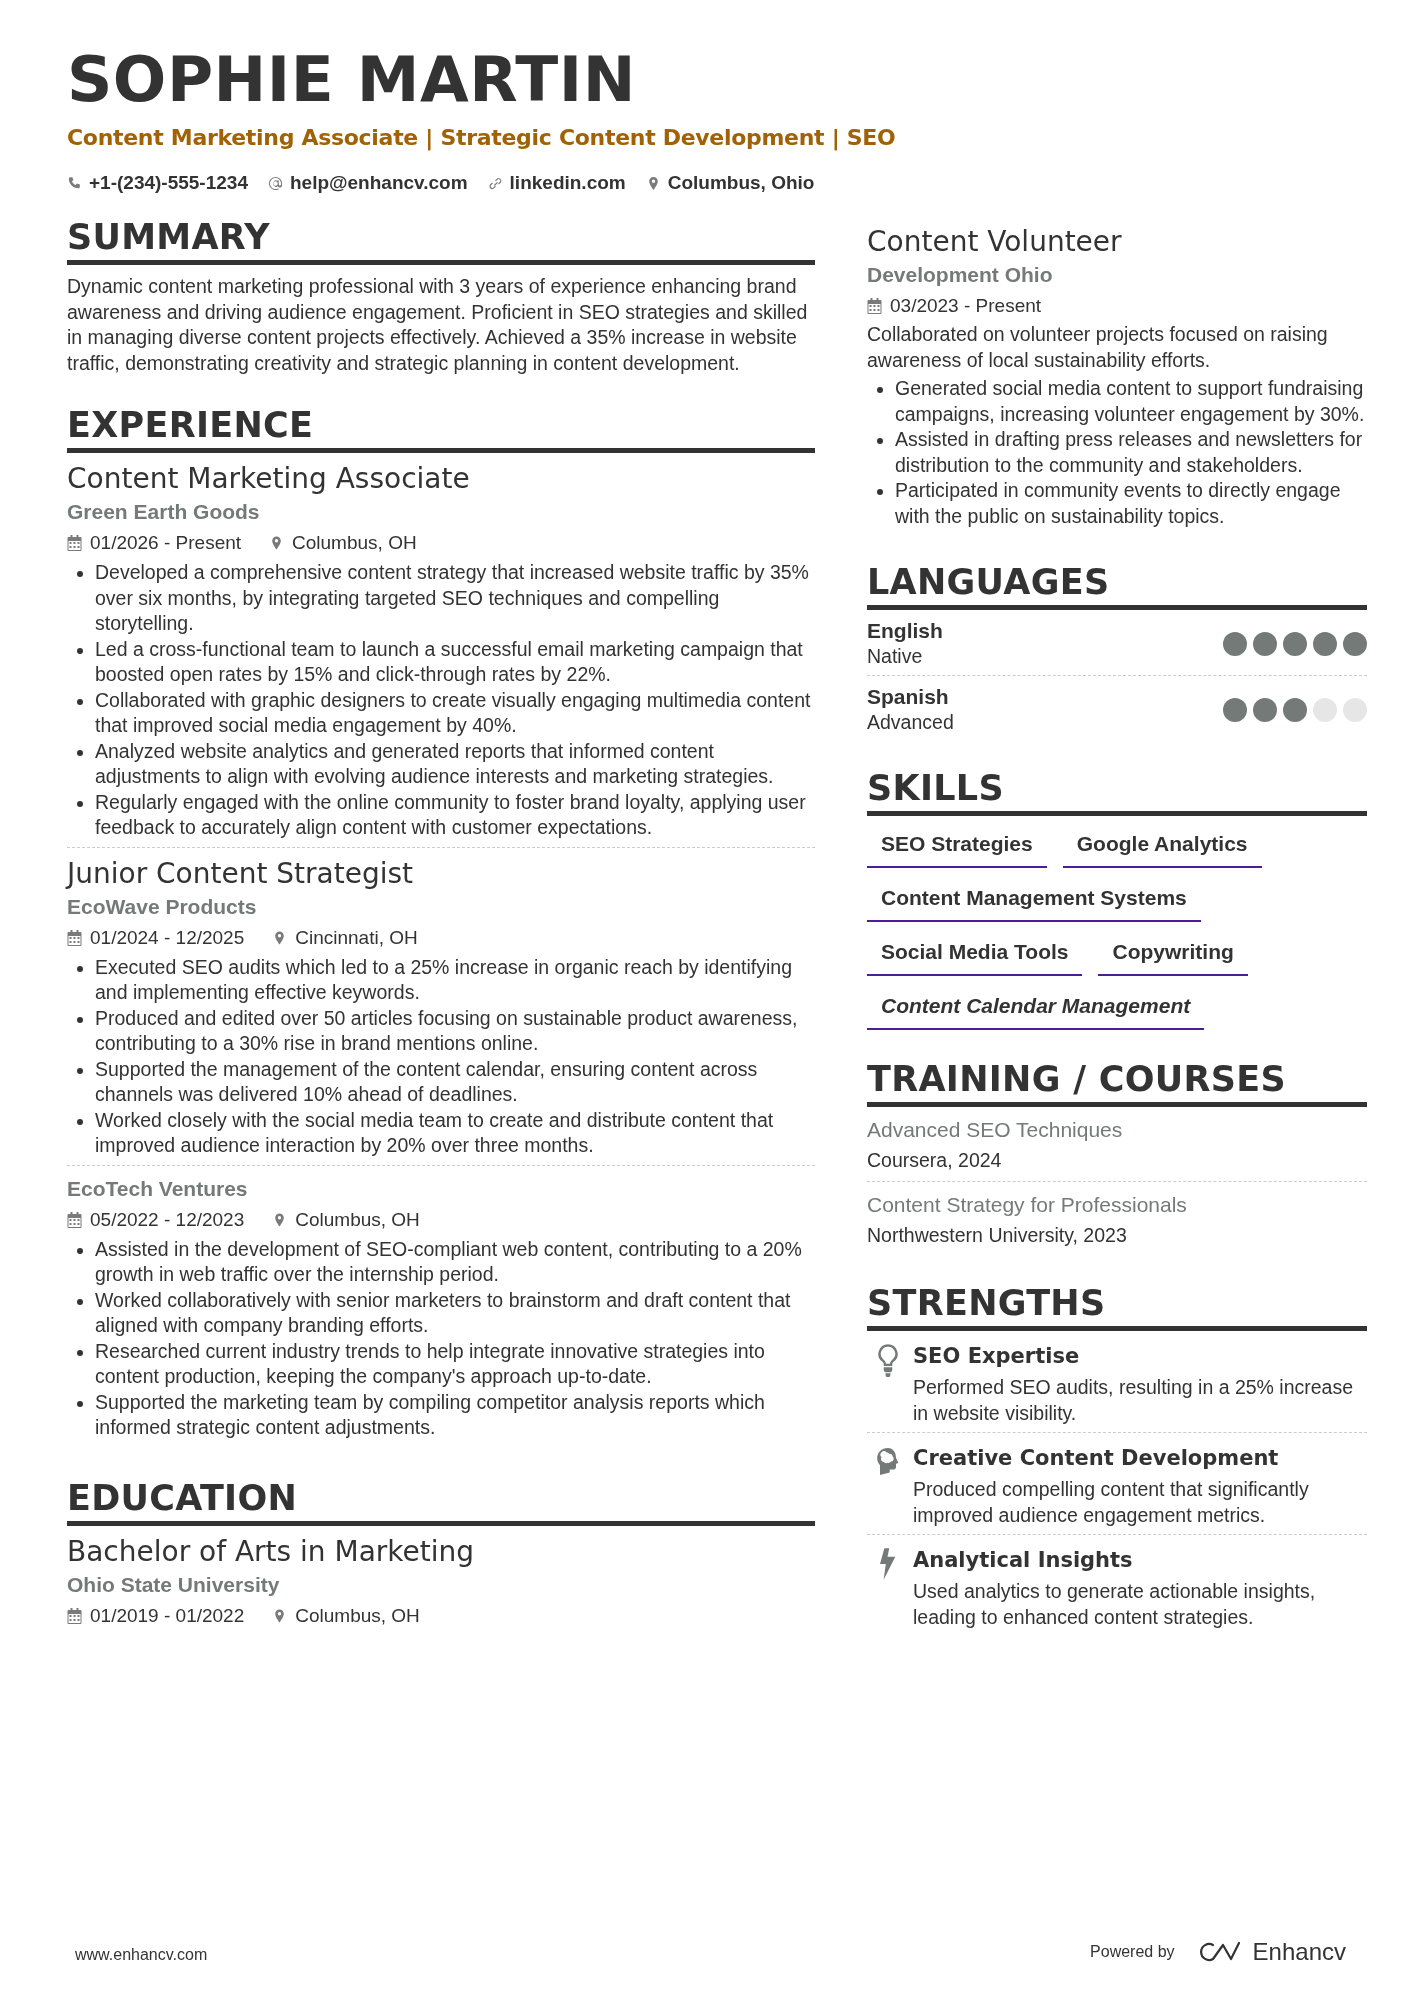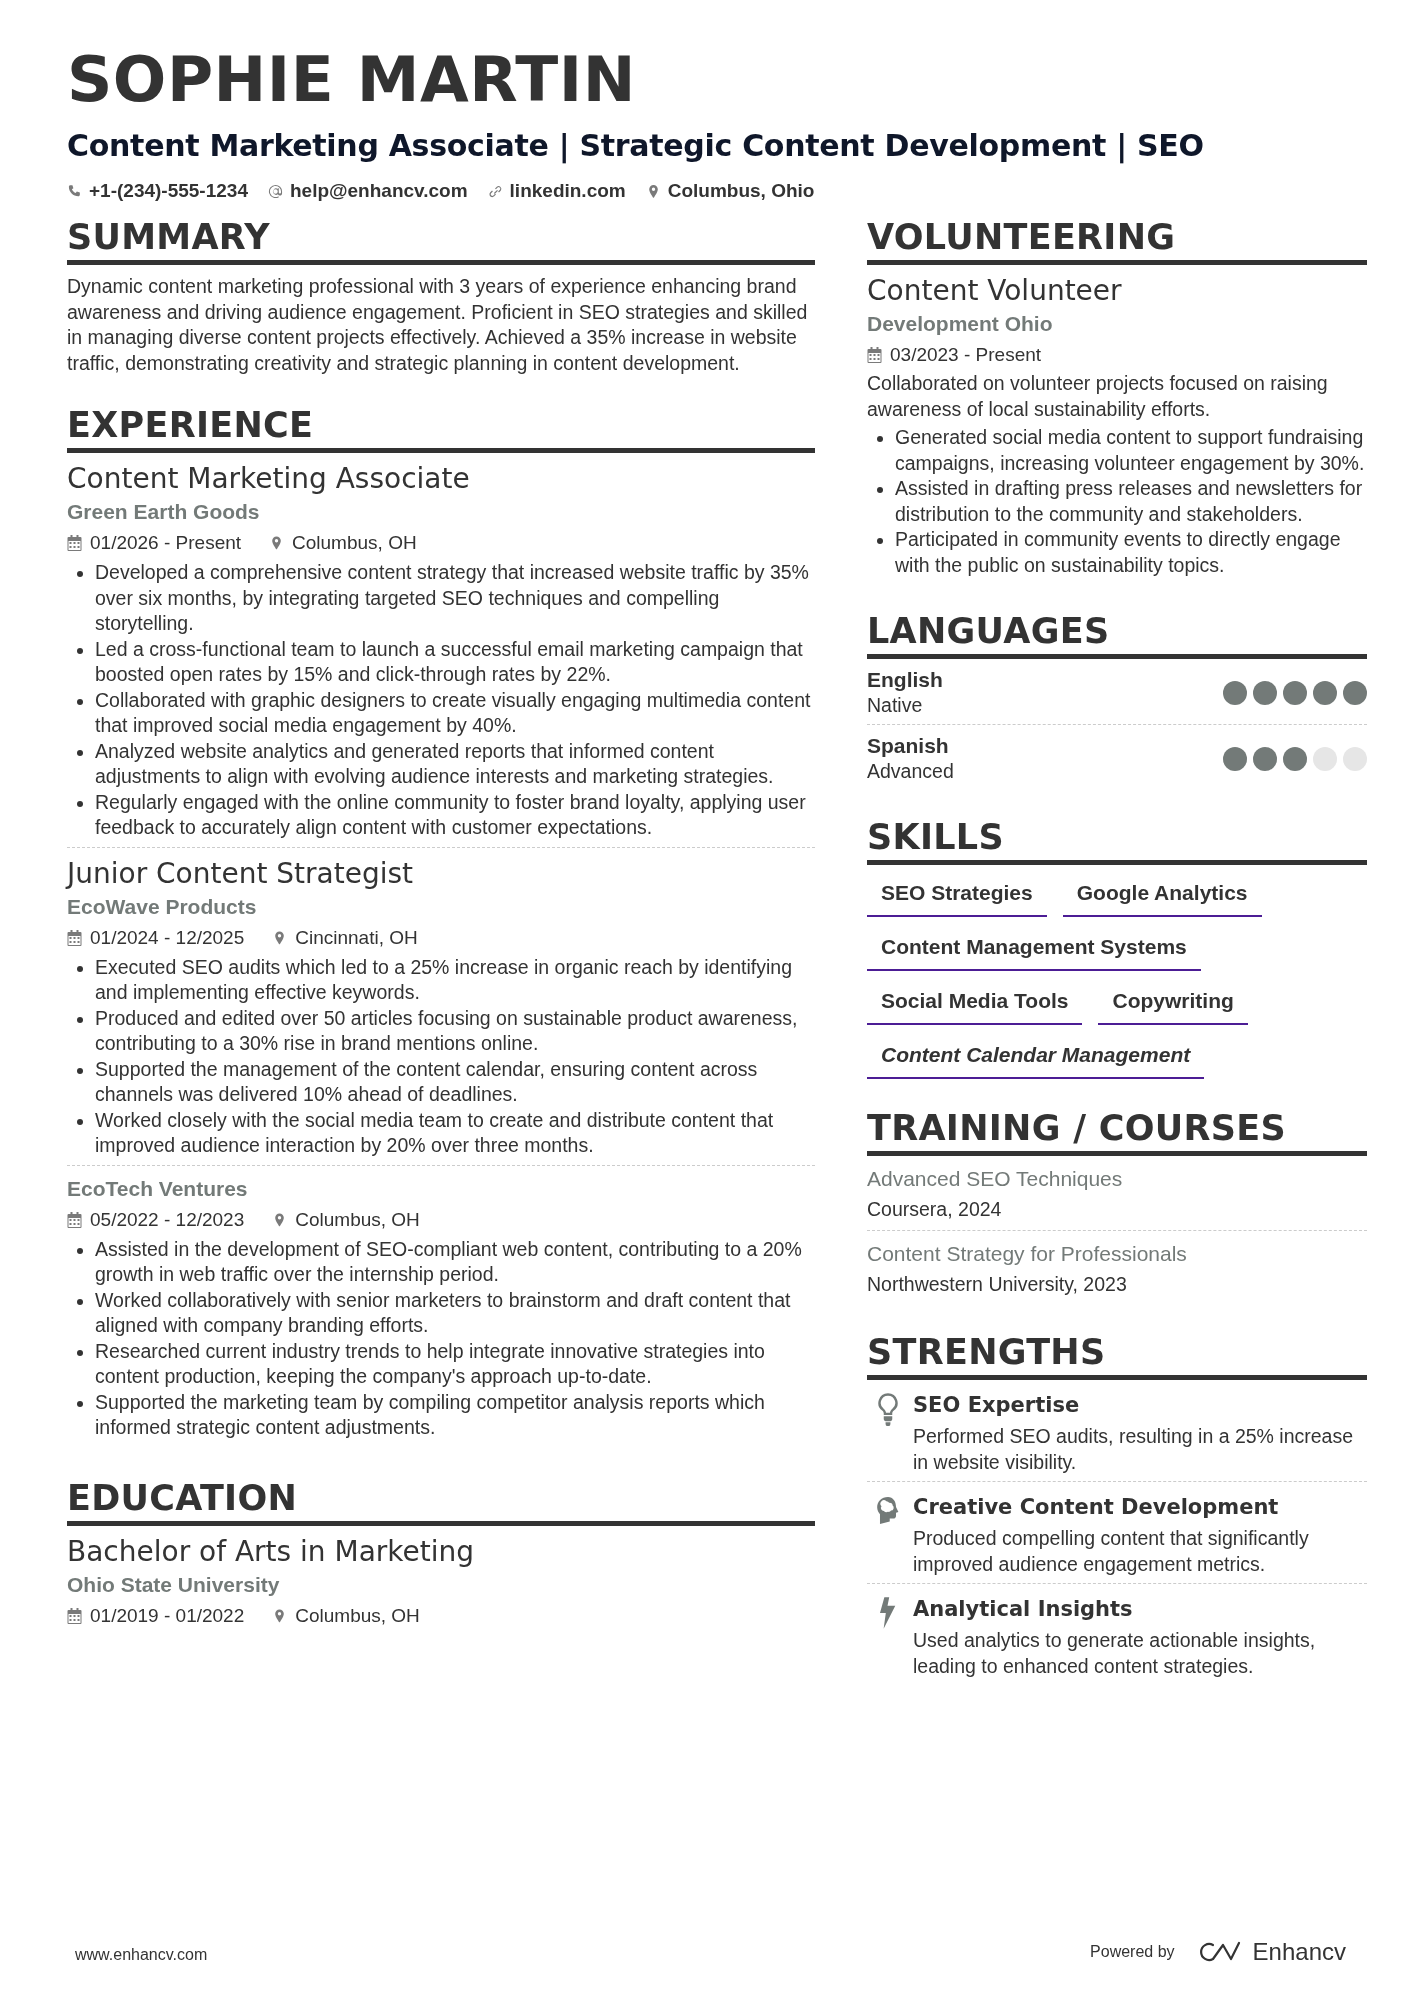--- a/index.html
+++ b/index.html
@@ -11,21 +11,21 @@
   }
   .page { position: absolute; left: 8px; top: 0; width: 1410px; height: 1637px; }
 
   
   .header { position: absolute; left: 59px; top: 44px; width: 1300px; }
   .name {
     font-size: 63px; font-weight: bold; letter-spacing: 0.5px; color: #333333;
     line-height: 72px; font-family: "DejaVu Sans", sans-serif;
   }
   .headline {
-    font-size: 30px; font-weight: bold; color: #0f172a; line-height: 40px; margin-top: 10px;
+    font-size: 22px; font-weight: bold; color: #a16207; line-height: 40px; margin-top: 2px;
     font-family: "DejaVu Sans", sans-serif; letter-spacing: -0.3px;
   }
   .contacts { display: flex; gap: 20px; margin-top: 14px; align-items: center; }
   .contact { display: flex; align-items: center; gap: 7px; font-size: 19px; font-weight: bold; color: #333; }
   .contact svg { width: 15px; height: 15px; fill: #7a7a7a; }
 
   
   .col-left { position: absolute; left: 59px; top: 216px; width: 748px; }
   .col-right { position: absolute; left: 859px; top: 216px; width: 500px; }
 
@@ -232,21 +232,20 @@
             <span>Columbus, OH</span>
           </span>
         </div>
       </div>
     </div>
   </div>
 
   <div class="col-right">
 
     <div class="section">
-      <div class="section-title">VOLUNTEERING</div>
       <div class="entry">
         <div class="role">Content Volunteer</div>
         <div class="company">Development Ohio</div>
         <div class="meta">
           <span class="item">
             <svg viewBox="0 0 14 16">
                 <path d="M3 0h2v2h4V0h2v2h2a1 1 0 0 1 1 1v12a1 1 0 0 1-1 1H1a1 1 0 0 1-1-1V3a1 1 0 0 1 1-1h2zM1 6v9h12V6zm1 1h2v2H2zm4 0h2v2H6zm4 0h2v2h-2zM2 11h2v2H2zm4 0h2v2H6zm4 0h2v2h-2z"></path>
               </svg>
             <span>03/2023 - Present</span>
           </span>

